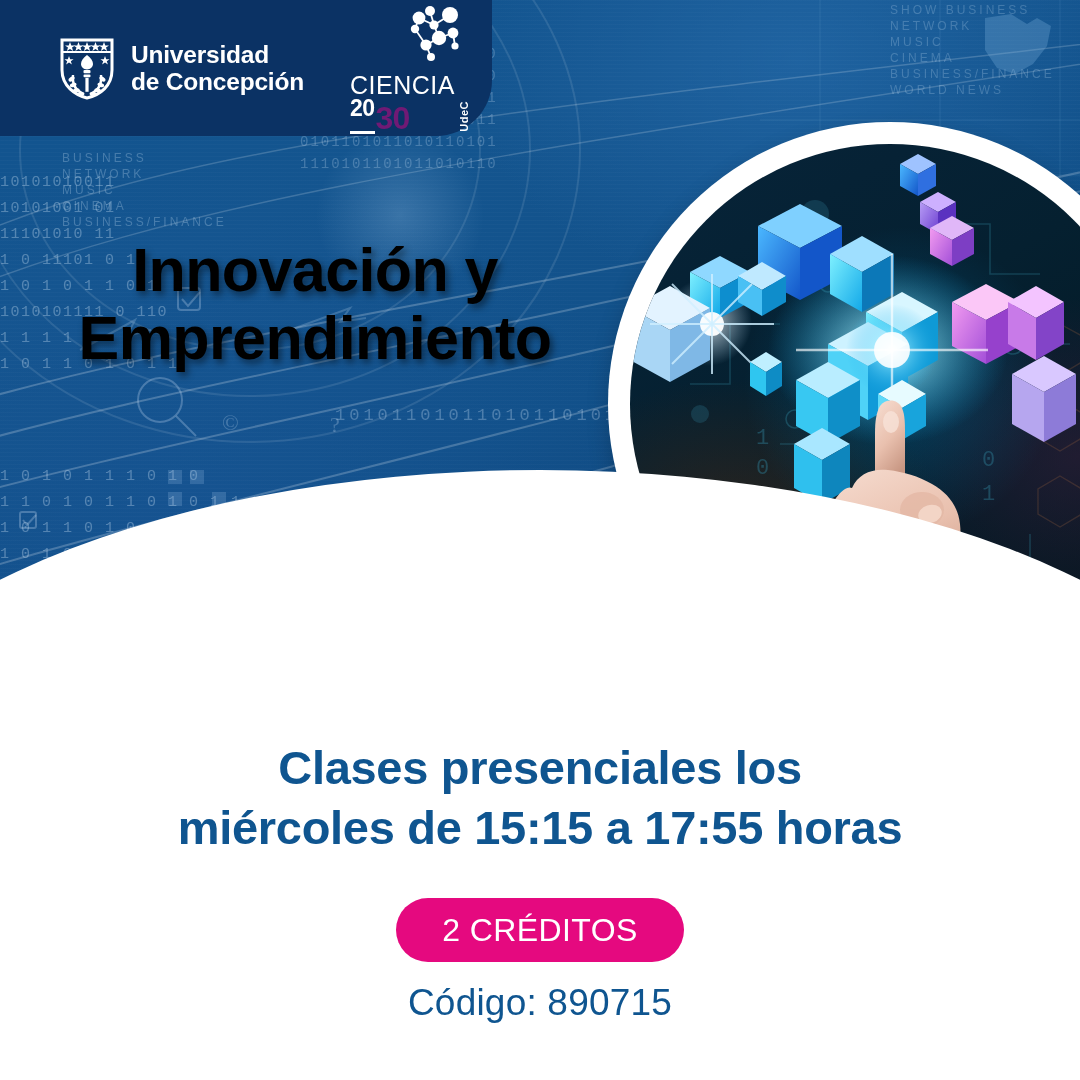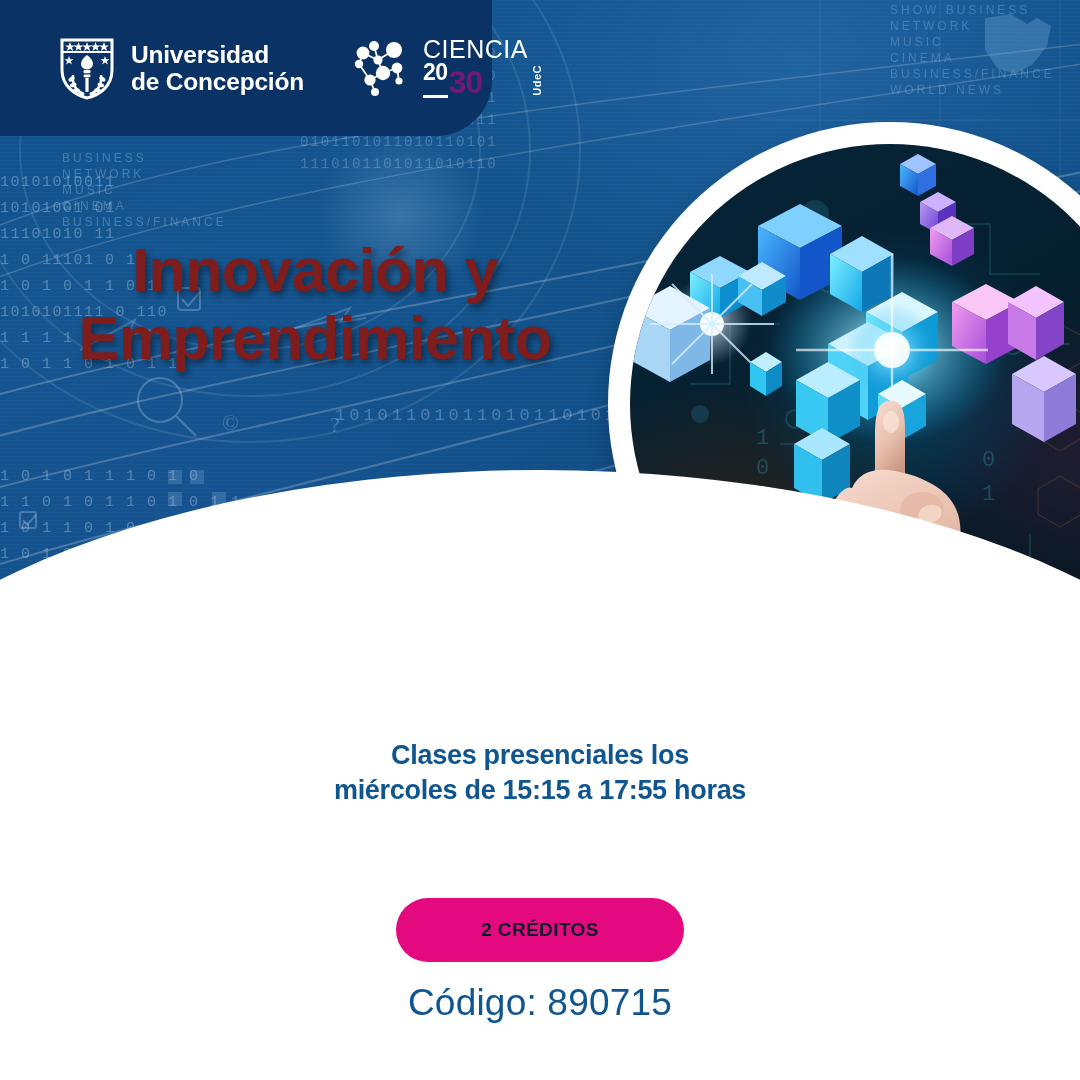--- a/index.html
+++ b/index.html
@@ -55,38 +55,38 @@
     border-bottom-right-radius:56px;
     box-shadow:0 0 0 0 rgba(0,0,0,0);
   }
   .logos{
     position:absolute; left:56px; top:32px;
     display:flex; align-items:center; gap:46px;
     height:72px;
   }
   .udec-logo{ display:flex; align-items:center; gap:13px; }
   .udec-text{ color:#fff; font-weight:bold; font-size:24.5px; line-height:1.12; letter-spacing:-.2px; white-space:nowrap; }
-  .c2030{ display:flex; align-items:flex-start; gap:9px; }
+  .c2030{ display:flex; align-items:flex-end; gap:9px;flex-direction:column; }
   .c2030-words{ display:flex; align-items:flex-end; gap:3px; }
   .c2030-col{ display:flex; flex-direction:column; align-items:flex-start; }
   .c-ciencia{ color:#fff; font-size:25px; font-weight:normal; letter-spacing:.5px; line-height:.98; }
   .c-2030{ display:flex; align-items:flex-end; line-height:.92; }
   .c-20{ color:#fff; font-size:23px; font-weight:bold; border-bottom:3px solid #fff; padding-bottom:12px; letter-spacing:-.5px;}
   .c-30{ color:#701a75; font-size:32px; font-weight:bold; letter-spacing:-1px; margin-left:1px;}
   .c-udec{
     color:#fff; font-size:11px; font-weight:bold; letter-spacing:.5px;
     writing-mode:vertical-rl; transform:rotate(180deg);
     margin-bottom:2px;
   }
 
   
   .title{
     position:absolute; left:30px; top:236px; width:570px;
     text-align:center;
-    color:#7f1d1d;
+    color:#000000;
     font-size:61px; font-weight:bold; line-height:1.12;
     letter-spacing:-.6px;
     text-shadow:3px 4px 7px rgba(0,0,0,.45);
   }
   .title span{ display:block; }
 
   
   .photo-wrap{
     position:absolute; left:608px; top:122px;
     width:564px; height:564px;
@@ -116,33 +116,33 @@
     width:1480px; height:560px;
     background:#ffffff;
     border-radius:50% 50% 0 0 / 62% 62% 0 0;
   }
 
   
   .sub{
     position:absolute; left:0; top:738px; width:1080px;
     text-align:center;
     color:#0f5590;
-    font-size:27px; font-weight:bold; line-height:1.28;
+    font-size:47px; font-weight:bold; line-height:1.28;
     letter-spacing:-.3px;
   }
   .sub span{ display:block; }
   .badge{
     position:absolute; left:396px; top:898px;
     width:288px; height:64px;
     background:#e5097f;
     border-radius:34px;
     display:flex; align-items:center; justify-content:center;
   }
   .badge-label{
-    color:#0f172a; font-size:19px; font-weight:bold; letter-spacing:.4px;
+    color:#ffffff; font-size:32px; font-weight:normal; letter-spacing:.4px;
   }
   .code{
     position:absolute; left:0; top:982px; width:1080px;
     text-align:center;
     color:#0f5590; font-size:37px; font-weight:normal; letter-spacing:.2px;
   }
 
   .binary-text{ font-family:"Liberation Mono", monospace; }
 </style>
 </head>

